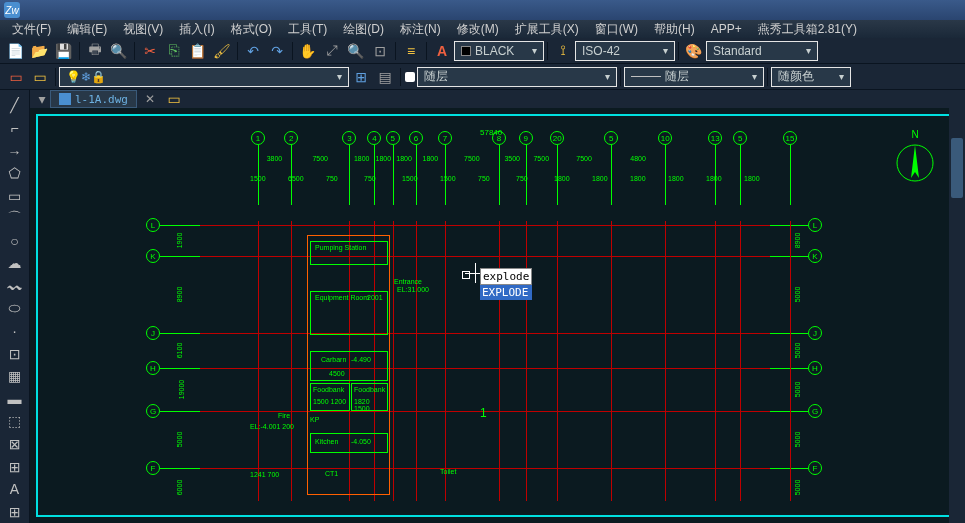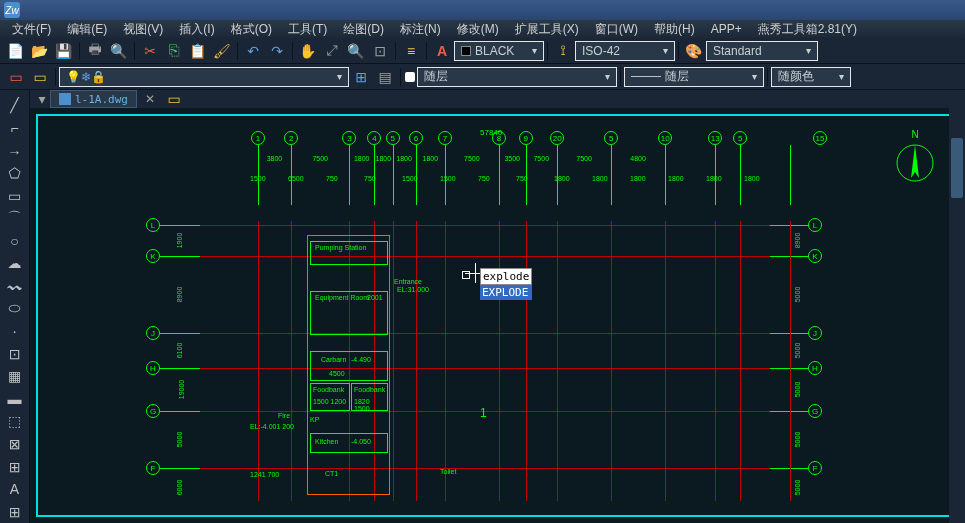--- a/index.html
+++ b/index.html
@@ -199,21 +199,21 @@
             <div class="grid-bubble" style="left: 440.273px; top: -2px;">20</div>
             <div style="position: absolute; left: 447.273px; top: 12px; width: 1px; height: 60px; background: rgb(0, 255, 0);"></div>
             <div class="grid-bubble" style="left: 494.299px; top: -2px;">5</div>
             <div style="position: absolute; left: 501.299px; top: 12px; width: 1px; height: 60px; background: rgb(0, 255, 0);"></div>
             <div class="grid-bubble" style="left: 548.325px; top: -2px;">10</div>
             <div style="position: absolute; left: 555.325px; top: 12px; width: 1px; height: 60px; background: rgb(0, 255, 0);"></div>
             <div class="grid-bubble" style="left: 598.195px; top: -2px;">13</div>
             <div style="position: absolute; left: 605.195px; top: 12px; width: 1px; height: 60px; background: rgb(0, 255, 0);"></div>
             <div class="grid-bubble" style="left: 623.13px; top: -2px;">5</div>
             <div style="position: absolute; left: 630.13px; top: 12px; width: 1px; height: 60px; background: rgb(0, 255, 0);"></div>
-            <div class="grid-bubble" style="left: 703px; top: -2px;">15</div>
+            <div class="grid-bubble" style="left: 673px; top: -2px;">15</div>
             <div style="position: absolute; left: 680px; top: 12px; width: 1px; height: 60px; background: rgb(0, 255, 0);"></div>
             <div class="dim-text" style="left: 156.675px; top: 22px;">3800</div>
             <div class="dim-text" style="left: 202.39px; top: 22px;">7500</div>
             <div class="dim-text" style="left: 243.948px; top: 22px;">1800</div>
             <div class="dim-text" style="left: 265.558px; top: 22px;">1800</div>
             <div class="dim-text" style="left: 286.338px; top: 22px;">1800</div>
             <div class="dim-text" style="left: 312.519px; top: 22px;">1800</div>
             <div class="dim-text" style="left: 354.078px; top: 22px;">7500</div>
             <div class="dim-text" style="left: 394.39px; top: 22px;">3500</div>
             <div class="dim-text" style="left: 423.481px; top: 22px;">7500</div>

